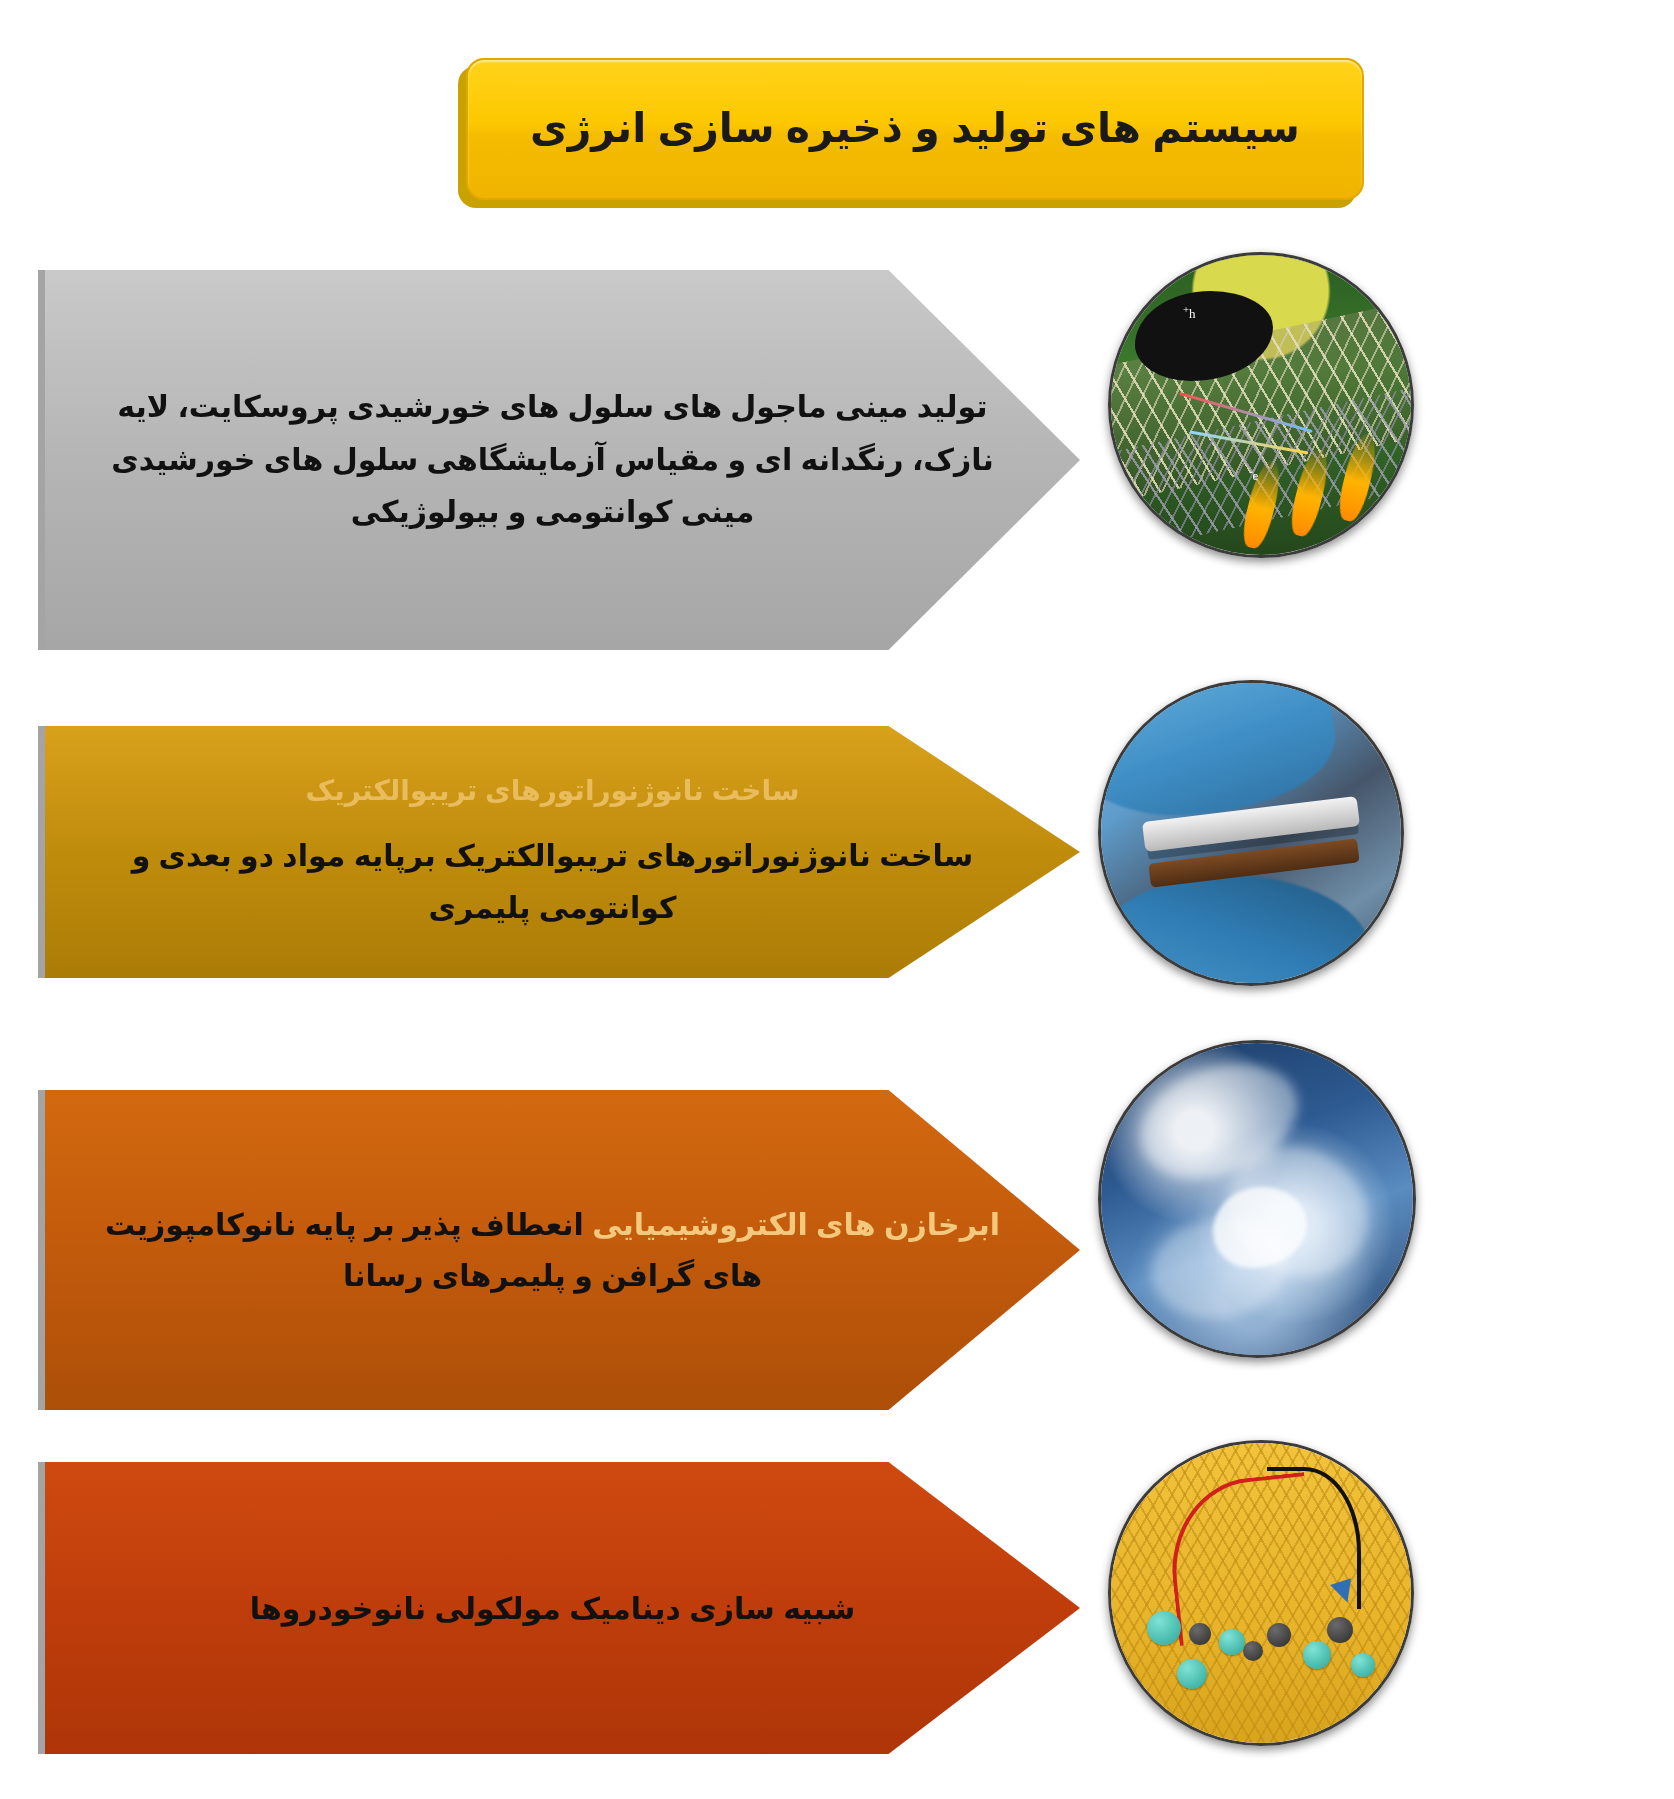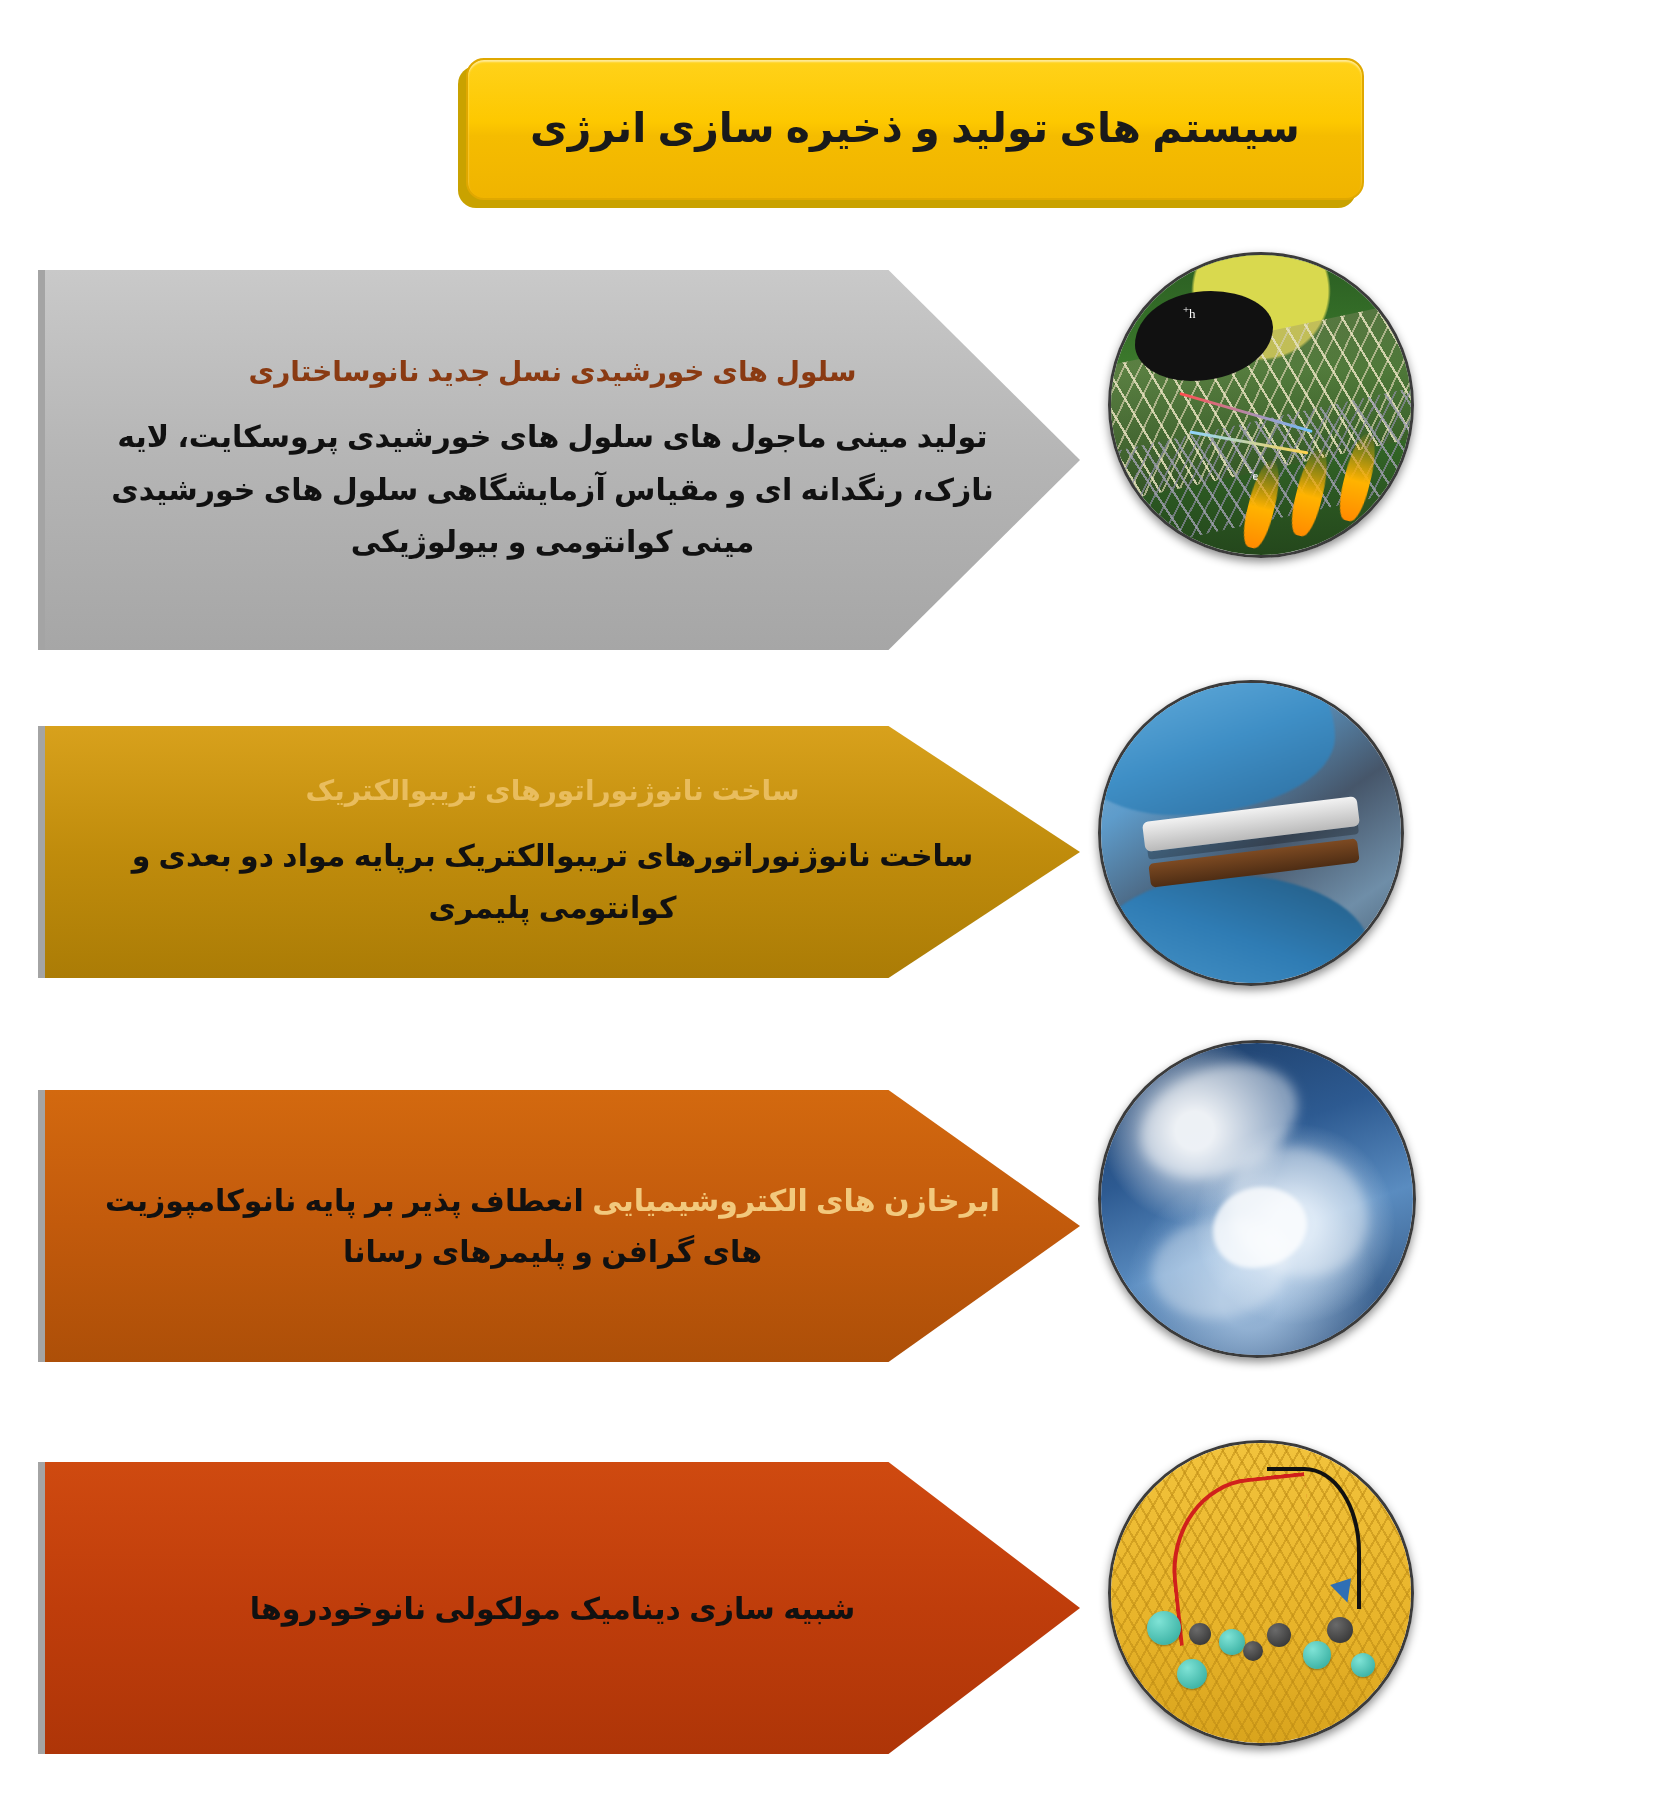--- a/index.html
+++ b/index.html
@@ -84,21 +84,21 @@
     position: absolute;
     left: 38px;
     background: rgba(90,90,90,0.55);
     -webkit-clip-path: polygon(0% 0%, 81.5% 0%, 100% 50%, 81.5% 100%, 0% 100%);
     clip-path: polygon(0% 0%, 81.5% 0%, 100% 50%, 81.5% 100%, 0% 100%);
   }
 
   
   .row-1 .banner, .row-1 .banner-shadow { top: 8px; width: 1035px; height: 380px; }
   .row-2 .banner, .row-2 .banner-shadow { top: 26px; width: 1035px; height: 252px; }
-  .row-3 .banner, .row-3 .banner-shadow { top: 10px; width: 1035px; height: 272px; }
+  .row-3 .banner, .row-3 .banner-shadow { top: 10px; width: 1035px; height: 320px; }
   .row-4 .banner, .row-4 .banner-shadow { top: 10px; width: 1035px; height: 292px; }
 
   .banner-inner {
     width: 100%;
     text-align: center;
   }
   .banner-heading {
     font-size: 28px;
     font-weight: bold;
     line-height: 1.5;
@@ -329,21 +329,20 @@
   <div class="title-shadow"></div>
   <div class="title-box">
     <div class="title-text">سیستم های تولید و ذخیره سازی انرژی</div>
   </div>
 </div>
 
 <div class="row row-1">
   <div class="banner-shadow"></div>
   <div class="banner" style="background:linear-gradient(180deg,#c9c9c9 0%,#b5b5b5 50%,#a6a6a6 100%);">
     <div class="banner-inner">
-      <div class="banner-heading" style="color:#8a3a12;">سلول های خورشیدی نسل جدید نانوساختاری</div>
       <div class="banner-body">تولید مینی ماجول های سلول های خورشیدی پروسکایت، لایه نازک، رنگدانه ای و مقیاس آزمایشگاهی سلول های خورشیدی مینی کوانتومی و بیولوژیکی</div>
     </div>
   </div>
   <div class="circle">
     <div class="art art-solar">
       <div class="lattice"></div>
       <div class="lattice2"></div>
       <div class="blob"></div>
       <div class="arrowline a1"></div>
       <div class="arrowline a2"></div>

